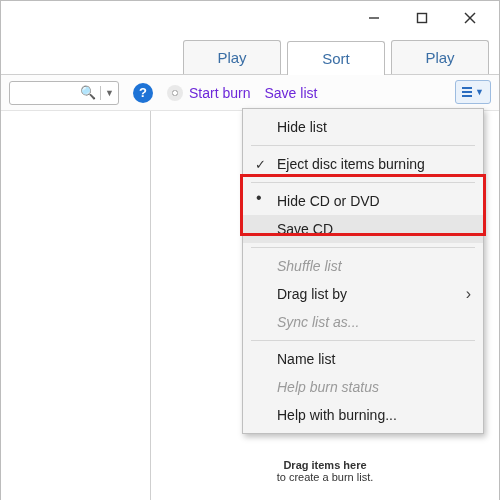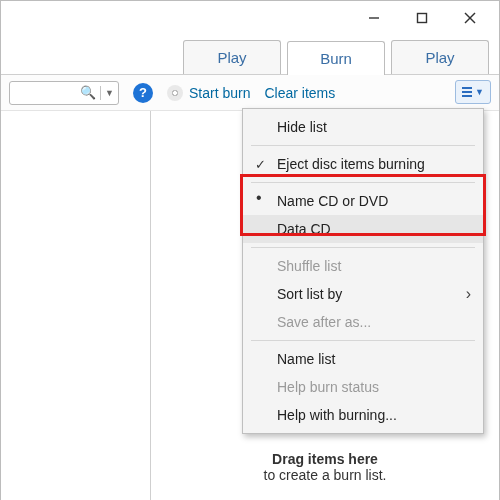--- a/index.html
+++ b/index.html
@@ -24,21 +24,21 @@
   .toolbar { height:36px; border-bottom:1px solid #e4e4e4; display:flex; align-items:center;
              padding:0 8px; gap:14px; background:#fcfcfc; position:relative; }
   .search-pill { width:110px; height:24px; border:1px solid #b8b8b8; border-radius:3px;
                  background:#fff; display:flex; align-items:center; justify-content:flex-end;
                  padding:0 4px; gap:4px; }
   .search-pill .mag { color:#2a6cbf; font-size:13px; }
   .search-pill .split { width:1px; height:14px; background:#c4c4c4; }
   .search-pill .chev { color:#666; font-size:9px; }
   .help-icon { width:20px; height:20px; border-radius:50%; background:#1e73d6; color:#fff;
                font-weight:bold; font-size:13px; display:flex; align-items:center; justify-content:center; }
-  .tool-item { display:flex; align-items:center; gap:6px; color:#0369a1; font-size:14px; }
+  .tool-item { display:flex; align-items:center; gap:6px; color:#6d28d9; font-size:14px; }
   .disc-glyph { width:16px; height:16px; border-radius:50%;
                 background: radial-gradient(circle, #fff 0 2px, #bdbdbd 2px 3px, #e9e9e9 3px 8px); }
   .list-opts { position:absolute; right:8px; top:5px; width:36px; height:24px;
                border:1px solid #9dbce0; border-radius:3px; background:#eaf2fb;
                display:flex; align-items:center; justify-content:center; gap:3px; }
   .list-opts .lines { display:flex; flex-direction:column; gap:2px; }
   .list-opts .lines span { width:10px; height:2px; background:#2a6cbf; display:block; }
   .list-opts .dd { color:#2a6cbf; font-size:9px; }
 
   .content { display:flex; height: calc(500px - 34px - 40px - 36px); }
@@ -50,29 +50,29 @@
               background: radial-gradient(circle at 32% 30%, #ffffff 0 10%, #f4f4f4 12%, #d4d4d4 20%, #f8f8f8 28%,
                          #cfcfcf 34%, #f1f1f1 42%, #c9c9c9 55%, #efefef 70%, #bfbfbf 85%);
               position:relative; box-shadow: inset 0 0 0 1px #b8b8b8; margin-left:-40px; }
   .disc-art::after { content:""; position:absolute; left:50%; top:50%; width:22px; height:22px;
                      border-radius:50%; background:#fff; transform:translate(-50%,-50%);
                      box-shadow: inset 0 0 0 2px #c8c8c8; }
   .cd-label { position:absolute; left:0; bottom:-4px; background:#000; color:#fff;
               font-size:11px; font-weight:bold; padding:2px 5px; border-radius:2px; }
   .disc-wrap { position:relative; }
 
-  .hint { text-align:center; font-size:14px; color:#333; margin-top:auto; margin-bottom:18px; }
+  .hint { text-align:center; font-size:11px; color:#333; margin-top:auto; margin-bottom:18px; }
   .hint b { font-weight:bold; }
 
   .ctx-menu { position:absolute; left:242px; top:108px; width:242px; background:#f4f4f4;
               border:1px solid #bfbfbf; box-shadow:2px 3px 6px rgba(0,0,0,.25);
               padding:4px 0; font-size:14px; color:#222; z-index:20; }
   .ctx-menu .mi { height:28px; display:flex; align-items:center; padding:0 14px 0 34px;
                   position:relative; white-space:nowrap; }
-  .ctx-menu .mi.disabled { color:#9a9a9a; }
+  .ctx-menu .mi.disabled { color:#9a9a9a;font-style:italic; }
   .ctx-menu .mi.hover { background:#e6e6e6; }
   .ctx-menu .sep { height:1px; background:#d6d6d6; margin:4px 8px; }
   .ctx-menu .check::before { content:"✓"; position:absolute; left:12px; font-size:13px; color:#333; }
   .ctx-menu .bullet::before { content:"•"; position:absolute; left:13px; font-size:16px; color:#333; top:2px; }
   .ctx-menu .sub::after { content:"›"; position:absolute; right:12px; font-size:16px; color:#444; }
 
   .highlight-box { position:absolute; left:240px; top:174px; width:246px; height:62px;
                    border:3px solid #e21b1b; z-index:30; pointer-events:none; }
 </style>
 </head>
@@ -95,38 +95,38 @@
       <svg width="12" height="12">
           <line x1="1" y1="1" x2="11" y2="11" stroke="#333" stroke-width="1.4"></line>
           <line x1="11" y1="1" x2="1" y2="11" stroke="#333" stroke-width="1.4"></line>
         </svg>
     </div>
   </div>
 
   <div class="tabs-row">
     <div class="tabs">
       <div class="tab">Play</div>
-      <div class="tab active">Burn</div>
+      <div class="tab active">Sort</div>
       <div class="tab">Play</div>
     </div>
   </div>
 
   <div class="toolbar">
     <div class="search-pill">
       <span class="mag">🔍</span>
       <span class="split"></span>
       <span class="chev">▼</span>
     </div>
     <div class="help-icon">?</div>
     <div class="tool-item">
       <span class="disc-glyph"></span>
       <span>Start burn</span>
     </div>
     <div class="tool-item">
-      <span>Clear items</span>
+      <span>Save list</span>
     </div>
     <div class="list-opts">
       <span class="lines">
           <span></span>
           <span></span>
           <span></span>
         </span>
       <span class="dd">▼</span>
     </div>
   </div>
@@ -144,25 +144,25 @@
       </div>
     </div>
   </div>
 </div>
 
 <div class="ctx-menu">
   <div class="mi">Hide list</div>
   <div class="sep"></div>
   <div class="mi check">Eject disc items burning</div>
   <div class="sep"></div>
-  <div class="mi bullet">Name CD or DVD</div>
-  <div class="mi hover">Data CD</div>
+  <div class="mi bullet">Hide CD or DVD</div>
+  <div class="mi hover">Save CD</div>
   <div class="sep"></div>
   <div class="mi disabled">Shuffle list</div>
-  <div class="mi sub">Sort list by</div>
-  <div class="mi disabled">Save after as...</div>
+  <div class="mi sub">Drag list by</div>
+  <div class="mi disabled">Sync list as...</div>
   <div class="sep"></div>
   <div class="mi">Name list</div>
   <div class="mi disabled">Help burn status</div>
   <div class="mi">Help with burning...</div>
 </div>
 
 <div class="highlight-box"></div>
 
 </body></html>

